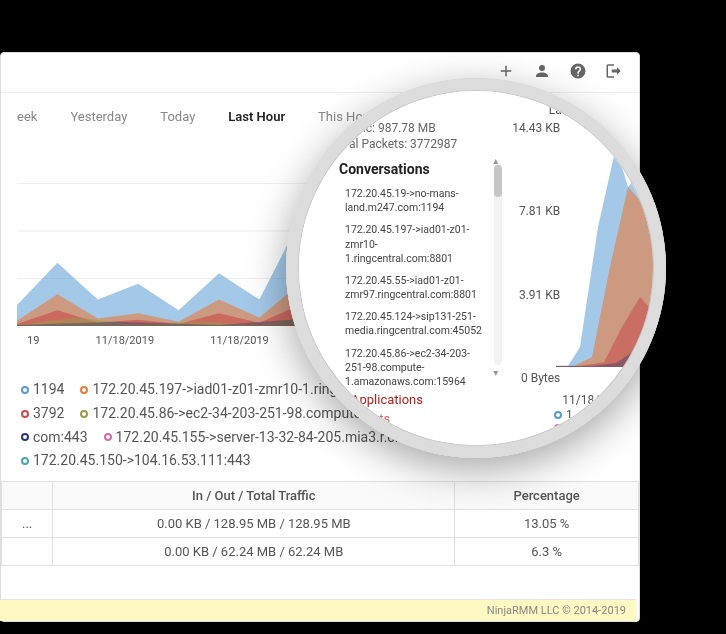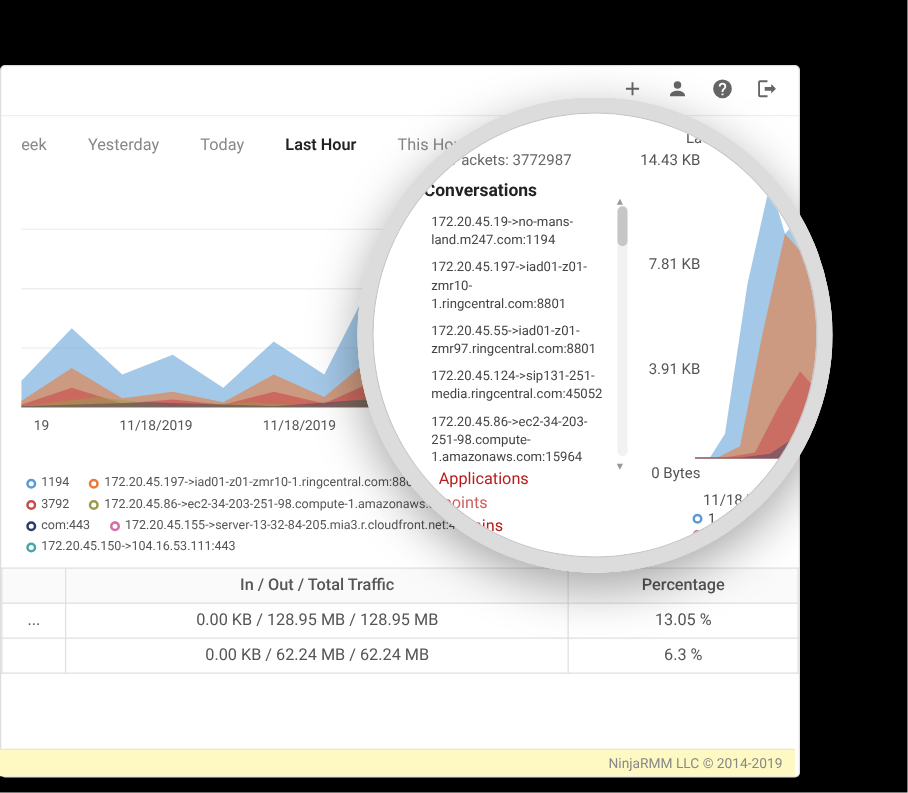--- a/index.html
+++ b/index.html
@@ -6,21 +6,21 @@
   body { width:726px; height:634px; background:#000; font-family:-apple-system,BlinkMacSystemFont,"Segoe UI",Roboto,Arial,sans-serif; color:#444; overflow:hidden; position:relative; }
   .panel { position:absolute; top:52px; left:0; width:640px; height:570px; background:#fff; border:1px solid #ddd; box-shadow:0 8px 30px rgba(0,0,0,.4); border-radius:4px; }
   .topbar { height:40px; border-bottom:1px solid #eee; display:flex; align-items:center; justify-content:flex-end; padding:0 16px; gap:18px; color:#666; }
   .topbar svg { width:18px; height:18px; fill:#666; cursor:pointer; }
   .tabs { font-size:13px; color:#888; padding:16px 0 4px 16px; display:flex; gap:33px; }
   .tabs span { cursor:pointer; }
   .tabs .active { color:#222; font-weight:600; }
   .chartwrap { height:240px; position:relative; padding:8px 16px 0 16px; }
   svg.chart { width:100%; height:190px; }
   .xaxis { display:flex; justify-content:space-between; font-size:11px; color:#555; padding:4px 10px 0; }
-  .legend { font-size:10px; color:#555; padding:10px 20px 8px; line-height:1.7; }
+  .legend { font-size:14px; color:#555; padding:10px 20px 8px; line-height:1.7; }
   .legend .row { display:flex; flex-wrap:wrap; gap:0 16px; }
   .lg { display:inline-flex; align-items:center; gap:4px; white-space:nowrap; }
   .dot { width:8px; height:8px; border:2px solid; border-radius:50%; display:inline-block; background:#fff; }
   table.traffic { width:100%; border-collapse:collapse; font-size:13px; }
   table.traffic th, table.traffic td { border:1px solid #e0e0e0; padding:6px 20px; text-align:center; color:#555; }
   table.traffic th { background:#fafafa; font-weight:500; }
   .footer { position:absolute; bottom:0; right:3px; font-size:11px; color:#888; padding:4px 10px; text-align:right; background:#fef9c3; border-top:1px solid #e5e5e5; width:100%; }
   
   .mag { position:absolute; top:78px; left:286px; width:380px; height:380px; border-radius:50%; background:linear-gradient(#fff,#fff); box-shadow:0 12px 40px rgba(0,0,0,.35), inset 0 0 0 12px #dcdcdc, inset 0 0 0 13px #c8c8c8; overflow:hidden; }
   .mag-inner { position:absolute; inset:13px; border-radius:50%; overflow:hidden; background:#fff; display:flex; }
@@ -152,20 +152,21 @@
     </tr>
   </tbody>
     </table>
 
   <div class="footer">NinjaRMM LLC © 2014-2019</div>
 </div>
 
 <div class="mag">
   <div class="mag-inner">
     <div class="mag-left">
+      <div class="hdr">affic: 987.78 MB</div>
       <div class="hdr">al Packets: 3772987</div>
       <div class="section-title">Conversations</div>
       <div class="convo-list">
         <div class="convo-item">172.20.45.19-&gt;no-mans-land.m247.com:1194</div>
         <div class="convo-item">172.20.45.197-&gt;iad01-z01-zmr10-1.ringcentral.com:8801</div>
         <div class="convo-item">172.20.45.55-&gt;iad01-z01-zmr97.ringcentral.com:8801</div>
         <div class="convo-item">172.20.45.124-&gt;sip131-251-media.ringcentral.com:45052</div>
         <div class="convo-item">172.20.45.86-&gt;ec2-34-203-251-98.compute-1.amazonaws.com:15964</div>
 
       </div>

